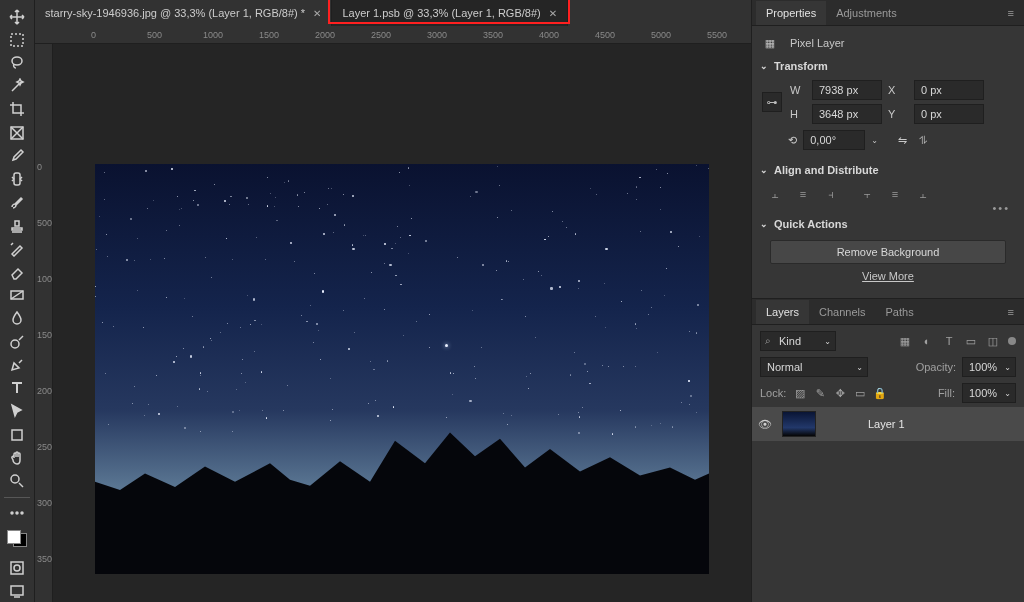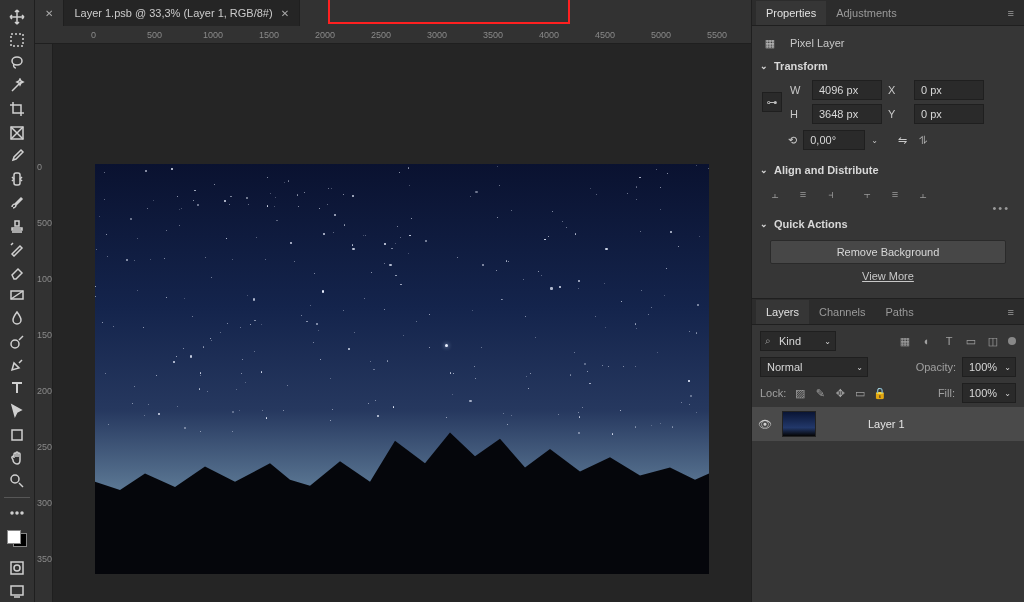--- a/index.html
+++ b/index.html
@@ -208,20 +208,21 @@
         <svg viewBox="0 0 16 16">
           <rect x="2" y="3" width="12" height="9"></rect>
           <path d="M5 14h6"></path>
         </svg>
       </div>
   </div>
 
   <div id="center-col">
     <div id="tabs-row">
       <div class="doc-tab">
+        <span>starry-sky-1946936.jpg @ 33,3% (Layer 1, RGB/8#) *</span>
         <span class="close">✕</span>
       </div>
       <div class="doc-tab active">
         <span>Layer 1.psb @ 33,3% (Layer 1, RGB/8#)</span>
         <span class="close">✕</span>
       </div>
       <div id="tab-highlight" style="left: 293px; top: -2px; width: 242px; height: 26px;"></div>
     </div>
 
     <div id="ruler-h">
@@ -535,21 +536,21 @@
       </div>
 
       <div class="section-head">
         <span class="chev">⌄</span>
         <span>Transform</span>
       </div>
       <div class="field-grid">
         <div class="mini-btn" style="grid-row:1/3">⊶</div>
         <span>W</span>
         <div class="nfield">
-            <span>4096 px</span>
+            <span>7938 px</span>
           </div>
         <span>X</span>
         <div class="nfield">
             <span>0 px</span>
           </div>
 
         <span>H</span>
         <div class="nfield">
             <span>3648 px</span>
           </div>

